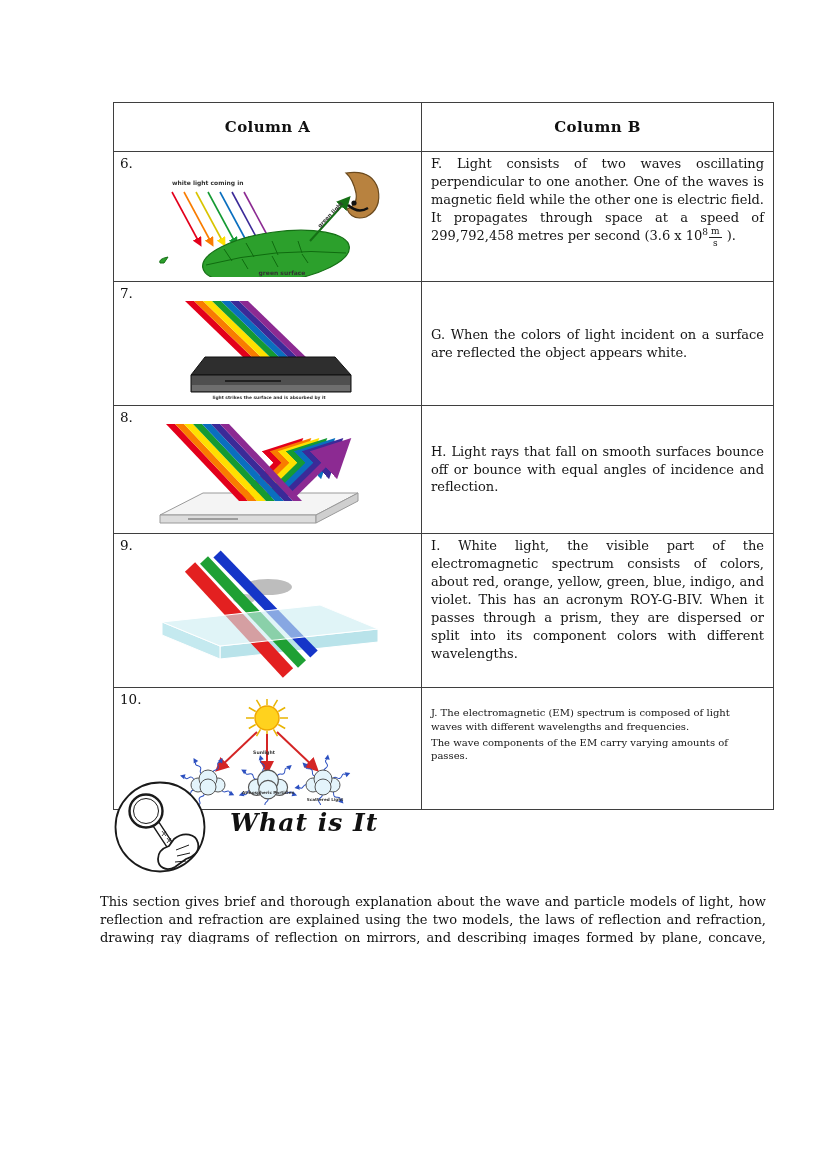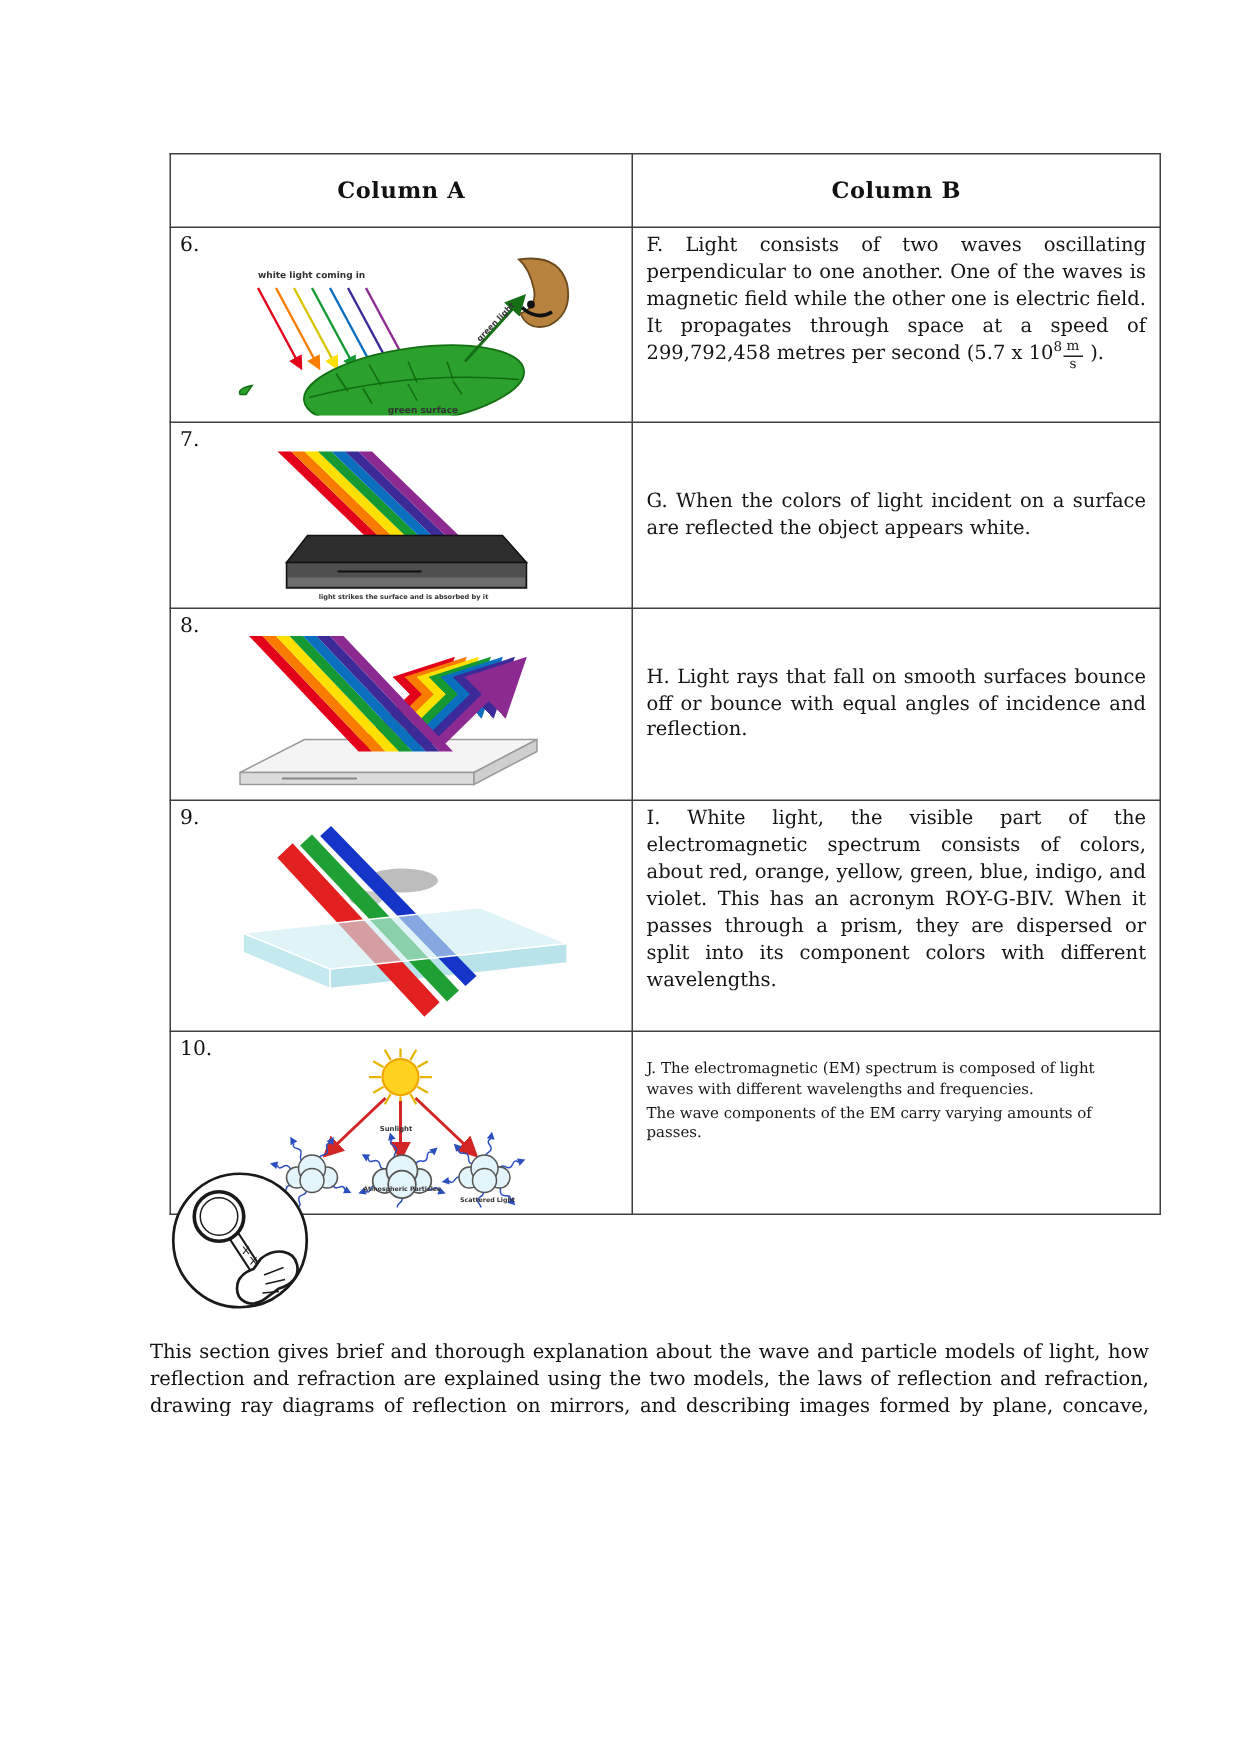--- a/index.html
+++ b/index.html
@@ -136,21 +136,21 @@
             <g>
               <path d="M204,8 Q230,4 236,24 Q240,44 224,52 Q210,56 205,44 Q216,40 214,28 Q211,14 204,8 Z" fill="#b8823f" stroke="#6b4a1e" stroke-width="1.2"></path>
               <path d="M206,40 q10,9 20,3" stroke="#111" stroke-width="2.4" fill="none"></path>
               <circle cx="212" cy="38" r="2.6" fill="#111"></circle>
             </g>
             <text x="140" y="110" text-anchor="middle" class="figlbl" font-size="6">green surface</text>
           </svg>
         </div>
       </td>
       <td class="cellB">
-        <span>F. Light consists of two waves oscillating perpendicular to one another. One of the waves is magnetic field while the other one is electric field. It propagates through space at a speed of 299,792,458 metres per second </span><span>(5.7 x 10</span><sup class="exp">8</sup><span class="frac"><span class="fnum">m</span><span class="fden">s</span></span><span> ).</span>
+        <span>F. Light consists of two waves oscillating perpendicular to one another. One of the waves is magnetic field while the other one is electric field. It propagates through space at a speed of 299,792,458 metres per second </span><span>(3.6 x 10</span><sup class="exp">8</sup><span class="frac"><span class="fnum">m</span><span class="fden">s</span></span><span> ).</span>
       </td>
     </tr>
 
     <tr style="height:118px;">
       <td class="cellA">
         <div class="rownum">7.</div>
         <div class="imgwrap">
           <svg width="230" height="106" viewBox="0 0 230 106">
             <g>
               <polygon points="32,6 41,6 101,64 92,64" fill="#e3001b"></polygon>
@@ -302,19 +302,20 @@
     <svg width="96" height="96" viewBox="0 0 96 96">
       <circle cx="48" cy="48" r="44.5" fill="#fff" stroke="#1a1a1a" stroke-width="1.8"></circle>
       <polygon points="41.1,46.9 46.9,43.1 63.9,69.1 58.1,72.9" fill="#fff" stroke="#1a1a1a" stroke-width="1.4"></polygon>
       <path d="M50,52 l4,5 M54,52 l-4,5 M55,59 l4,5 M59,59 l-4,5" stroke="#1a1a1a" stroke-width="0.8"></path>
       <circle cx="34" cy="32" r="16.5" fill="#fff" stroke="#1a1a1a" stroke-width="2.4"></circle>
       <circle cx="34" cy="32" r="12.5" fill="#fff" stroke="#1a1a1a" stroke-width="1"></circle>
       <path d="M62,60 C72,52 84,55 86,64 C88,73 81,78 74,80 L63,88 C54,93 46,88 46,80 C46,73 51,69 57,67 Z" fill="#fff" stroke="#1a1a1a" stroke-width="1.8"></path>
       <path d="M64,71 l13,-5 M65,77 l13,-3 M63,83 l11,-1" stroke="#1a1a1a" stroke-width="1" fill="none"></path>
     </svg>
   </div>
+  <div class="wii-heading">What is It</div>
 
   <div class="intro">This section gives brief and thorough explanation about the wave and particle models of light, how reflection and refraction are explained using the two models, the laws of reflection and refraction, drawing ray diagrams of reflection on mirrors, and describing images formed by plane, concave, and convex mirrors.</div>
 
   <div class="pageno">10</div>
   <div class="watermark">www.modyul.online</div>
 
 </div>
 
 </body></html>

